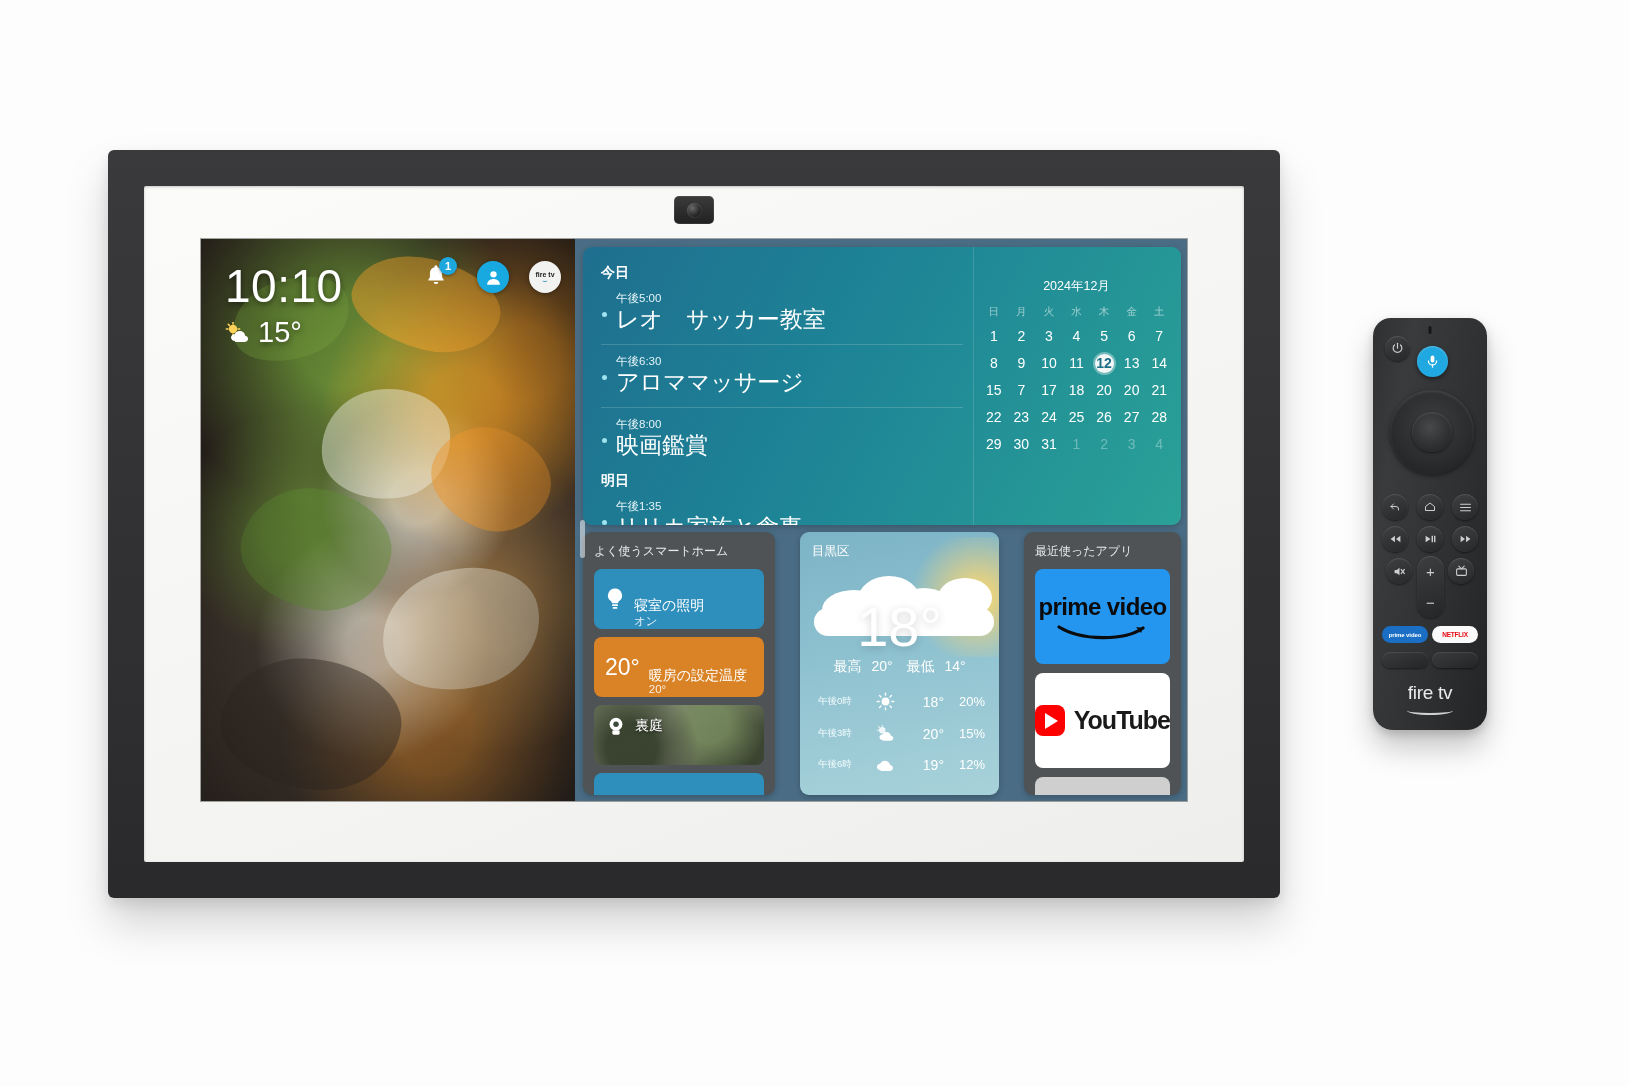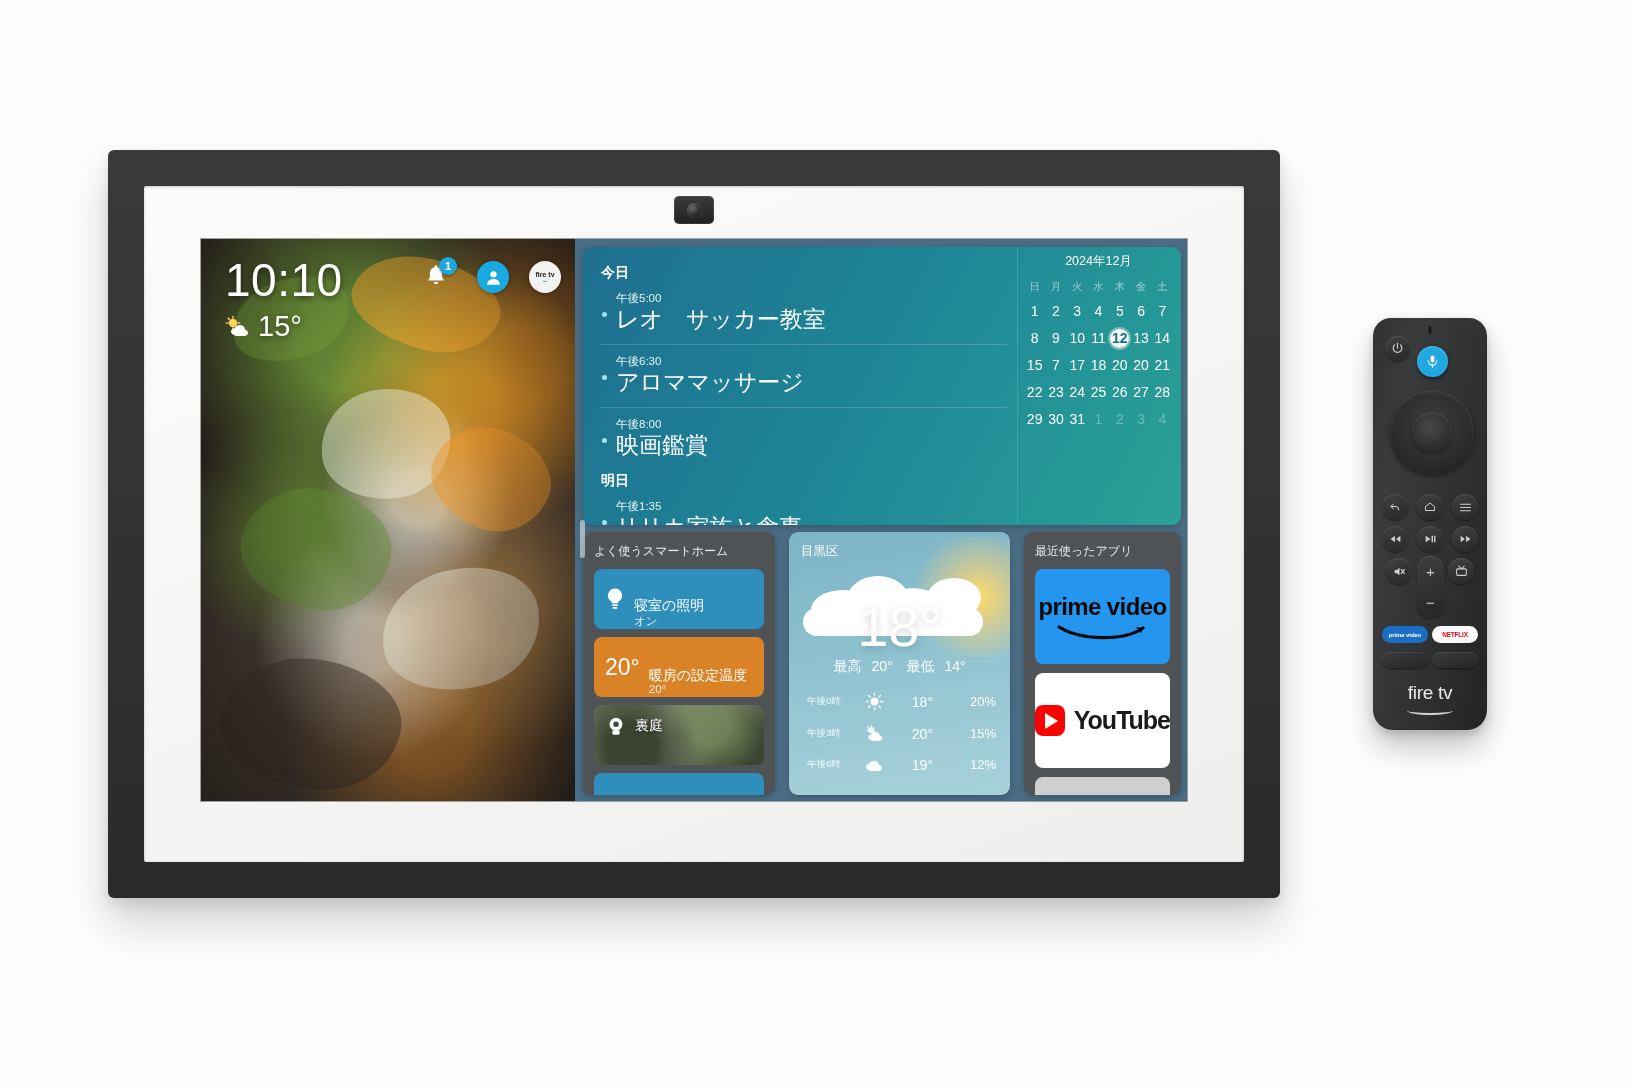--- a/index.html
+++ b/index.html
@@ -63,21 +63,21 @@
       linear-gradient(150deg,#3b3129 0%,#2c2420 38%,#4a3b30 62%,#241d19 100%);
   }
   #photo .veg {
     position:absolute; border-radius:48% 52% 45% 55%/55% 45% 55% 45%;
     mix-blend-mode:normal;
   }
   #photo .vig {
     position:absolute; inset:0;
     background:radial-gradient(ellipse at 50% 45%, rgba(0,0,0,0) 30%, rgba(0,0,0,.45) 100%);
   }
-  #clockbox { position:absolute; left:24px; top:18px; color:#fff; text-shadow:0 2px 6px rgba(0,0,0,.55); }
+  #clockbox { position:absolute; left:24px; top:24px; color:#fff; text-shadow:0 2px 6px rgba(0,0,0,.55); }
   #clockbox .time { font-size:46px; font-weight:300; letter-spacing:.5px; line-height:1; }
   #clockbox .temp-row { display:flex; align-items:center; gap:7px; margin-top:7px; }
   #clockbox .temp { font-size:29px; font-weight:300; }
   #topicons { position:absolute; right:0px; top:20px; width:200px; height:40px; }
   .bell-wrap { position:absolute; right:122px; top:3px; width:30px; height:30px; }
   .badge {
     position:absolute; right:-4px; top:-5px; min-width:18px; height:18px; border-radius:9px;
     background:#1ea7dd; color:#fff; font-size:11px; font-weight:700;
     display:flex; align-items:center; justify-content:center; padding:0 4px;
     box-shadow:0 1px 3px rgba(0,0,0,.4);
@@ -106,33 +106,33 @@
     box-shadow:0 2px 6px rgba(0,0,0,.22);
   }
   #agenda { flex:1; padding:17px 10px 0 18px; position:relative; min-width:0; }
   .agenda-head { color:#fff; font-size:14px; font-weight:700; margin-bottom:9px; }
   .agenda-head.second { margin-top:14px; }
   .ev { position:relative; padding-left:15px; margin-bottom:11px; }
   .ev .dot { position:absolute; left:1px; top:21px; width:5px; height:5px; border-radius:50%; background:#9fe3ef; }
   .ev .t { color:#e4f4f7; font-size:11.5px; margin-bottom:1px; }
   .ev .n { color:#fff; font-size:23px; font-weight:400; line-height:1.12; white-space:nowrap; }
   .ev-sep { height:1px; background:rgba(255,255,255,.17); margin:0 0 9px 0; }
-  #cal-right { width:164px; flex:none; padding:6px 8px 0 6px; border-left:1px solid rgba(255,255,255,.14); }
+  #cal-right { width:208px; flex:none; padding:31px 8px 0 6px; border-left:1px solid rgba(255,255,255,.14); }
   #cal-title { color:#fff; font-size:12.5px; text-align:center; margin-bottom:10px; font-weight:400; }
   .cal-grid { display:grid; grid-template-columns:repeat(7,1fr); row-gap:8px; }
   .cal-grid .dow { color:rgba(255,255,255,.55); font-size:10.5px; text-align:center; }
   .cal-grid .day { color:#fff; font-size:14px; text-align:center; line-height:19px; }
   .cal-grid .day.muted { color:rgba(255,255,255,.33); }
   .cal-grid .day.today {
     background:#f4f7f5; color:#1a6f86; border-radius:50%;
     width:19px; height:19px; margin:0 auto; font-weight:600;
     box-shadow:0 0 0 2px rgba(255,255,255,.35);
   }
 
-  #bottom-row { flex:1; display:flex; gap:14px; min-height:0;justify-content:center; }
+  #bottom-row { flex:1; display:flex; gap:25px; min-height:0;justify-content:center; }
 
   
   #smart {
     width:192px; flex:none; background:#4f5356; border-radius:9px;
     padding:11px 11px 0 11px; overflow:hidden;
     box-shadow:0 2px 6px rgba(0,0,0,.22);
   }
   #smart .hdr { color:#e9e9e9; font-size:12px; margin-bottom:9px; }
   .sh-tile {
     border-radius:8px; height:60px; margin-bottom:8px;

